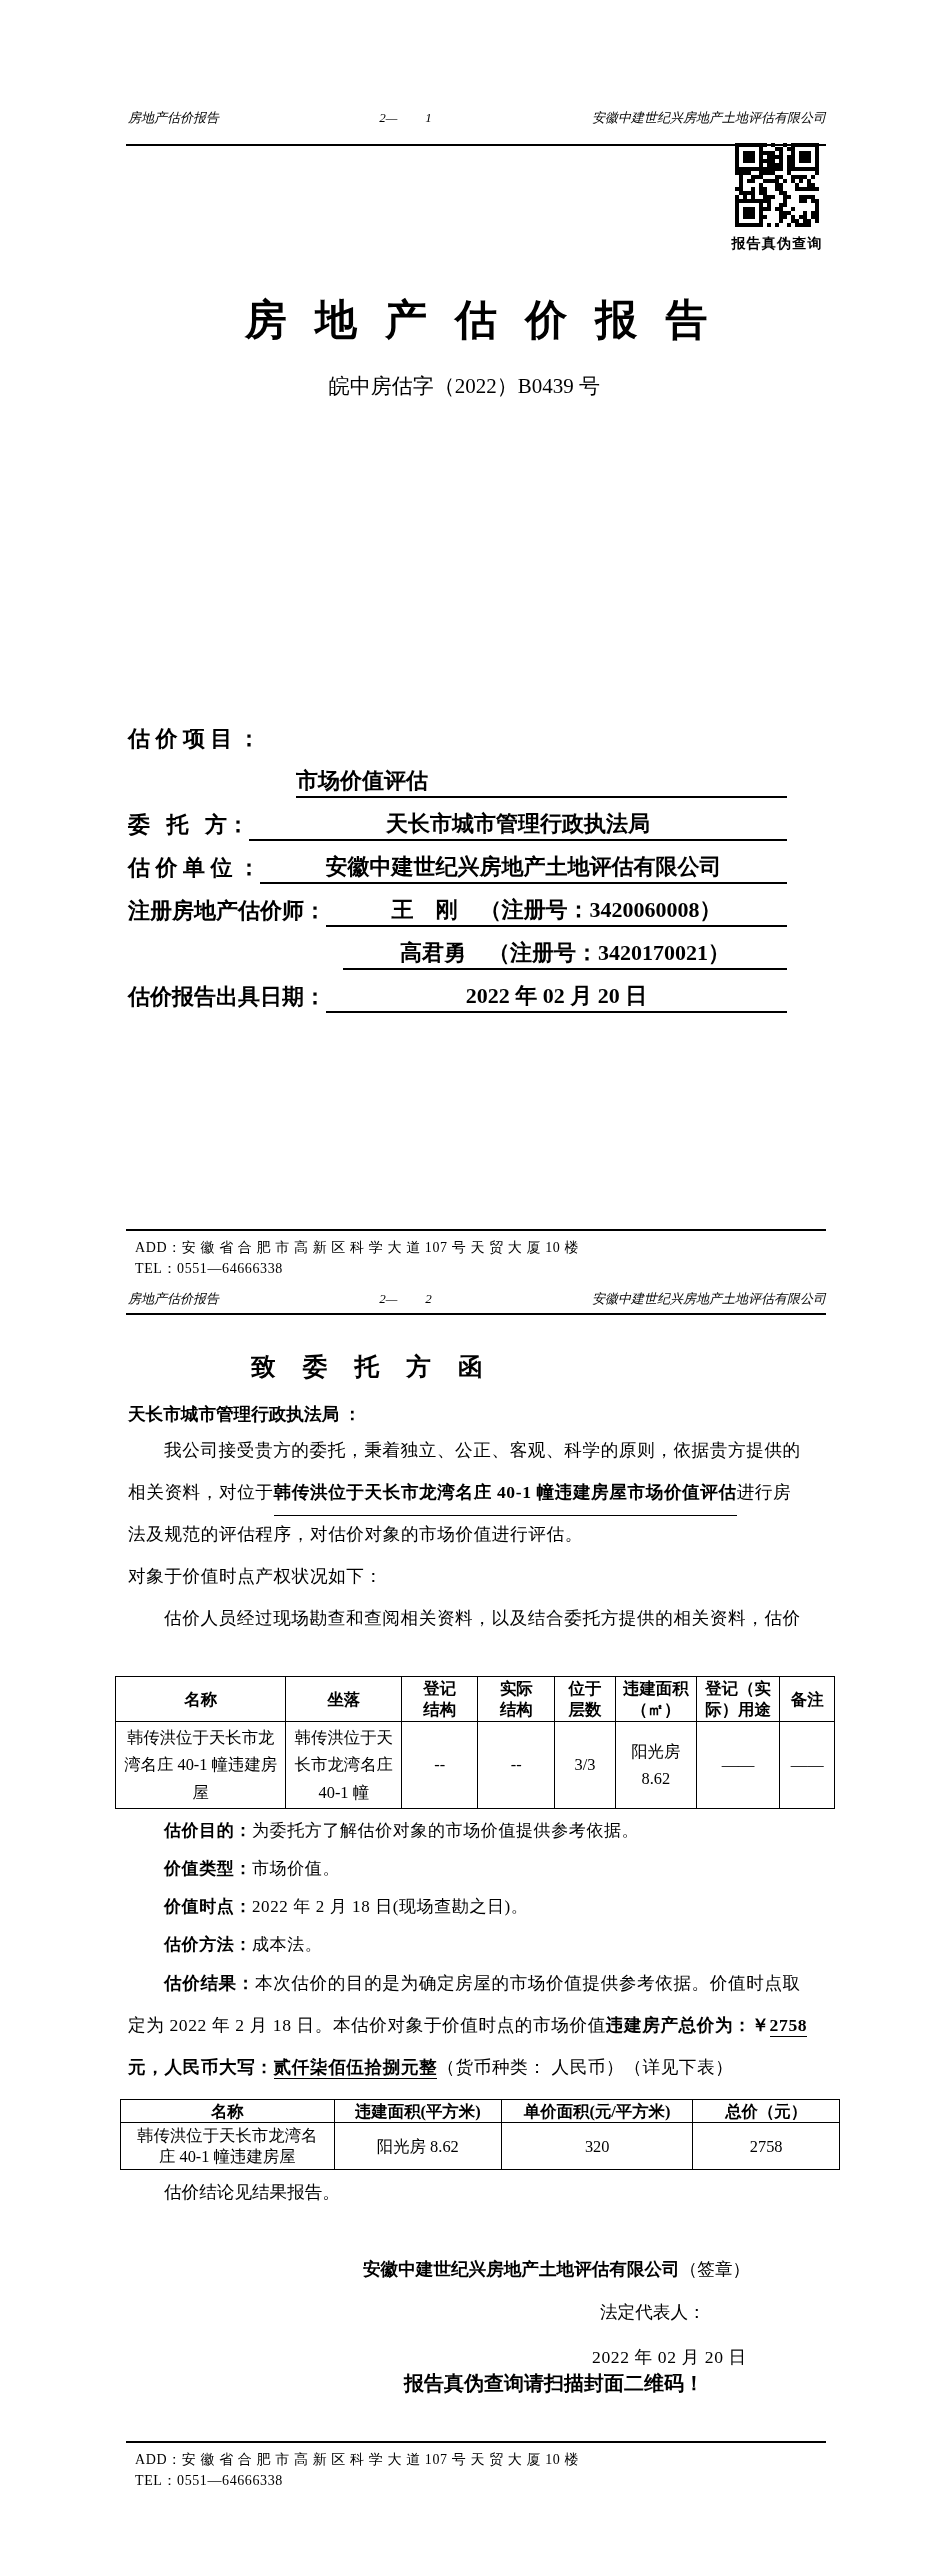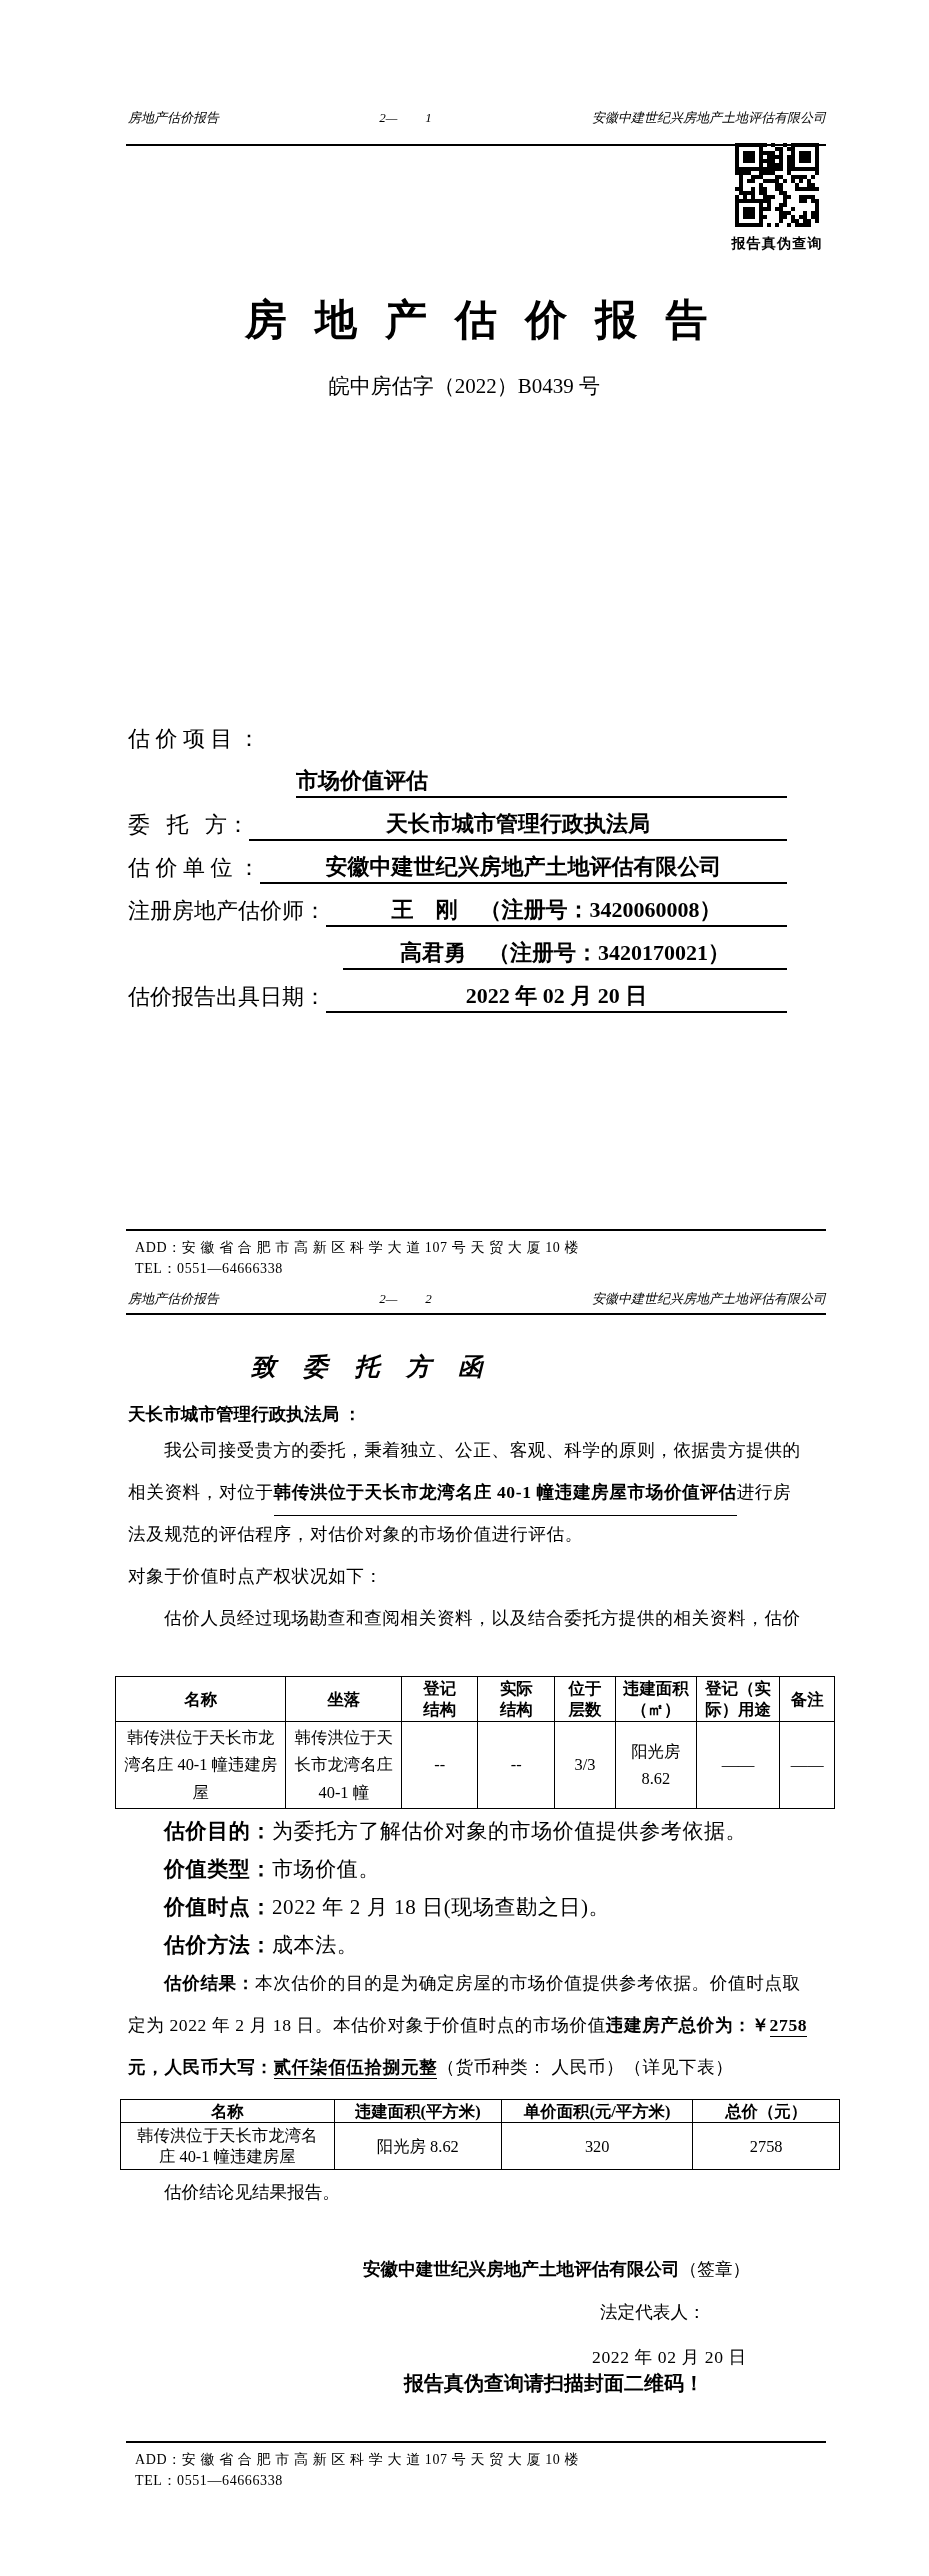--- a/index.html
+++ b/index.html
@@ -15,37 +15,37 @@
   
   .qrbox{left:735px;top:141px;width:84px;text-align:center;}
   .qrlabel{left:728px;top:235px;width:98px;text-align:center;
            font-size:14px;font-weight:bold;letter-spacing:1.2px;}
   
   .title{left:0;top:274px;width:929px;text-align:center;font-size:42px;
          font-weight:bold;letter-spacing:8.8px;line-height:61px;}
   .docno{left:0;top:372px;width:929px;text-align:center;font-size:21px;line-height:28px;}
   .fields{left:128px;top:712px;width:659px;}
   .frow{display:flex;height:43px;align-items:flex-end;}
-  .flabel{white-space:pre;font-weight:normal;font-size:22px;line-height:27px;padding-bottom:3.5px;}
+  .flabel{white-space:pre;font-weight:bold;font-size:22px;line-height:27px;padding-bottom:3.5px;}
   .fval{flex:1;border-bottom:2.3px solid #000;font-weight:bold;font-size:22px;
         line-height:27px;padding-bottom:2.3px;text-align:center;white-space:pre;}
   .fval.left{text-align:left;}
   .sp287{margin-left:168px;}
   .sp367{margin-left:215px;margin-top:36px;}
   
   .title2{left:0;top:1350px;width:744px;text-align:center;font-size:24.6px;
-          font-weight:bold;letter-spacing:10.5px;line-height:33px;font-style:italic;}
+          font-weight:bold;letter-spacing:10.5px;line-height:33px;}
   .addressee{left:128px;top:1403px;font-size:17.6px;font-weight:bold;line-height:23.4px;white-space:pre;}
   .bodyblock{left:128px;top:1429px;width:700px;font-size:17.6px;line-height:42px;letter-spacing:0.6px;}
   .bodyline{white-space:nowrap;}
   .ind{text-indent:36px;}
   .emph{font-weight:bold;border-bottom:1.8px solid #000;padding-bottom:13px;}
   .bld{font-weight:bold;}
   .uline{border-bottom:1.8px solid #000;padding-bottom:1.2px;}
-  .item{left:128px;font-size:21px;line-height:22px;text-indent:36px;letter-spacing:0.6px;white-space:nowrap;}
+  .item{left:128px;font-size:17px;line-height:22px;text-indent:36px;letter-spacing:0.6px;white-space:nowrap;}
   .resultblock{left:128px;top:1962px;width:700px;font-size:17.6px;line-height:42px;letter-spacing:0.6px;}
   .conclusion{left:128px;top:2181px;font-size:17.6px;line-height:22px;text-indent:36px;}
   .sig-company{left:363px;top:2258px;font-size:17.6px;line-height:23.4px;}
   .sig-legal{left:600px;top:2301px;font-size:17.6px;line-height:23.4px;}
   .sig-date{left:592px;top:2345px;font-size:17.6px;line-height:24.6px;letter-spacing:0.6px;white-space:pre;}
   .sig-note{left:404px;top:2370px;font-size:20px;font-weight:bold;line-height:27px;}
   
   table{border-collapse:collapse;table-layout:fixed;background:#fff;}
   .t1{left:115px;top:1676px;width:720px;}
   .t2{left:120px;top:2099px;width:720px;}

